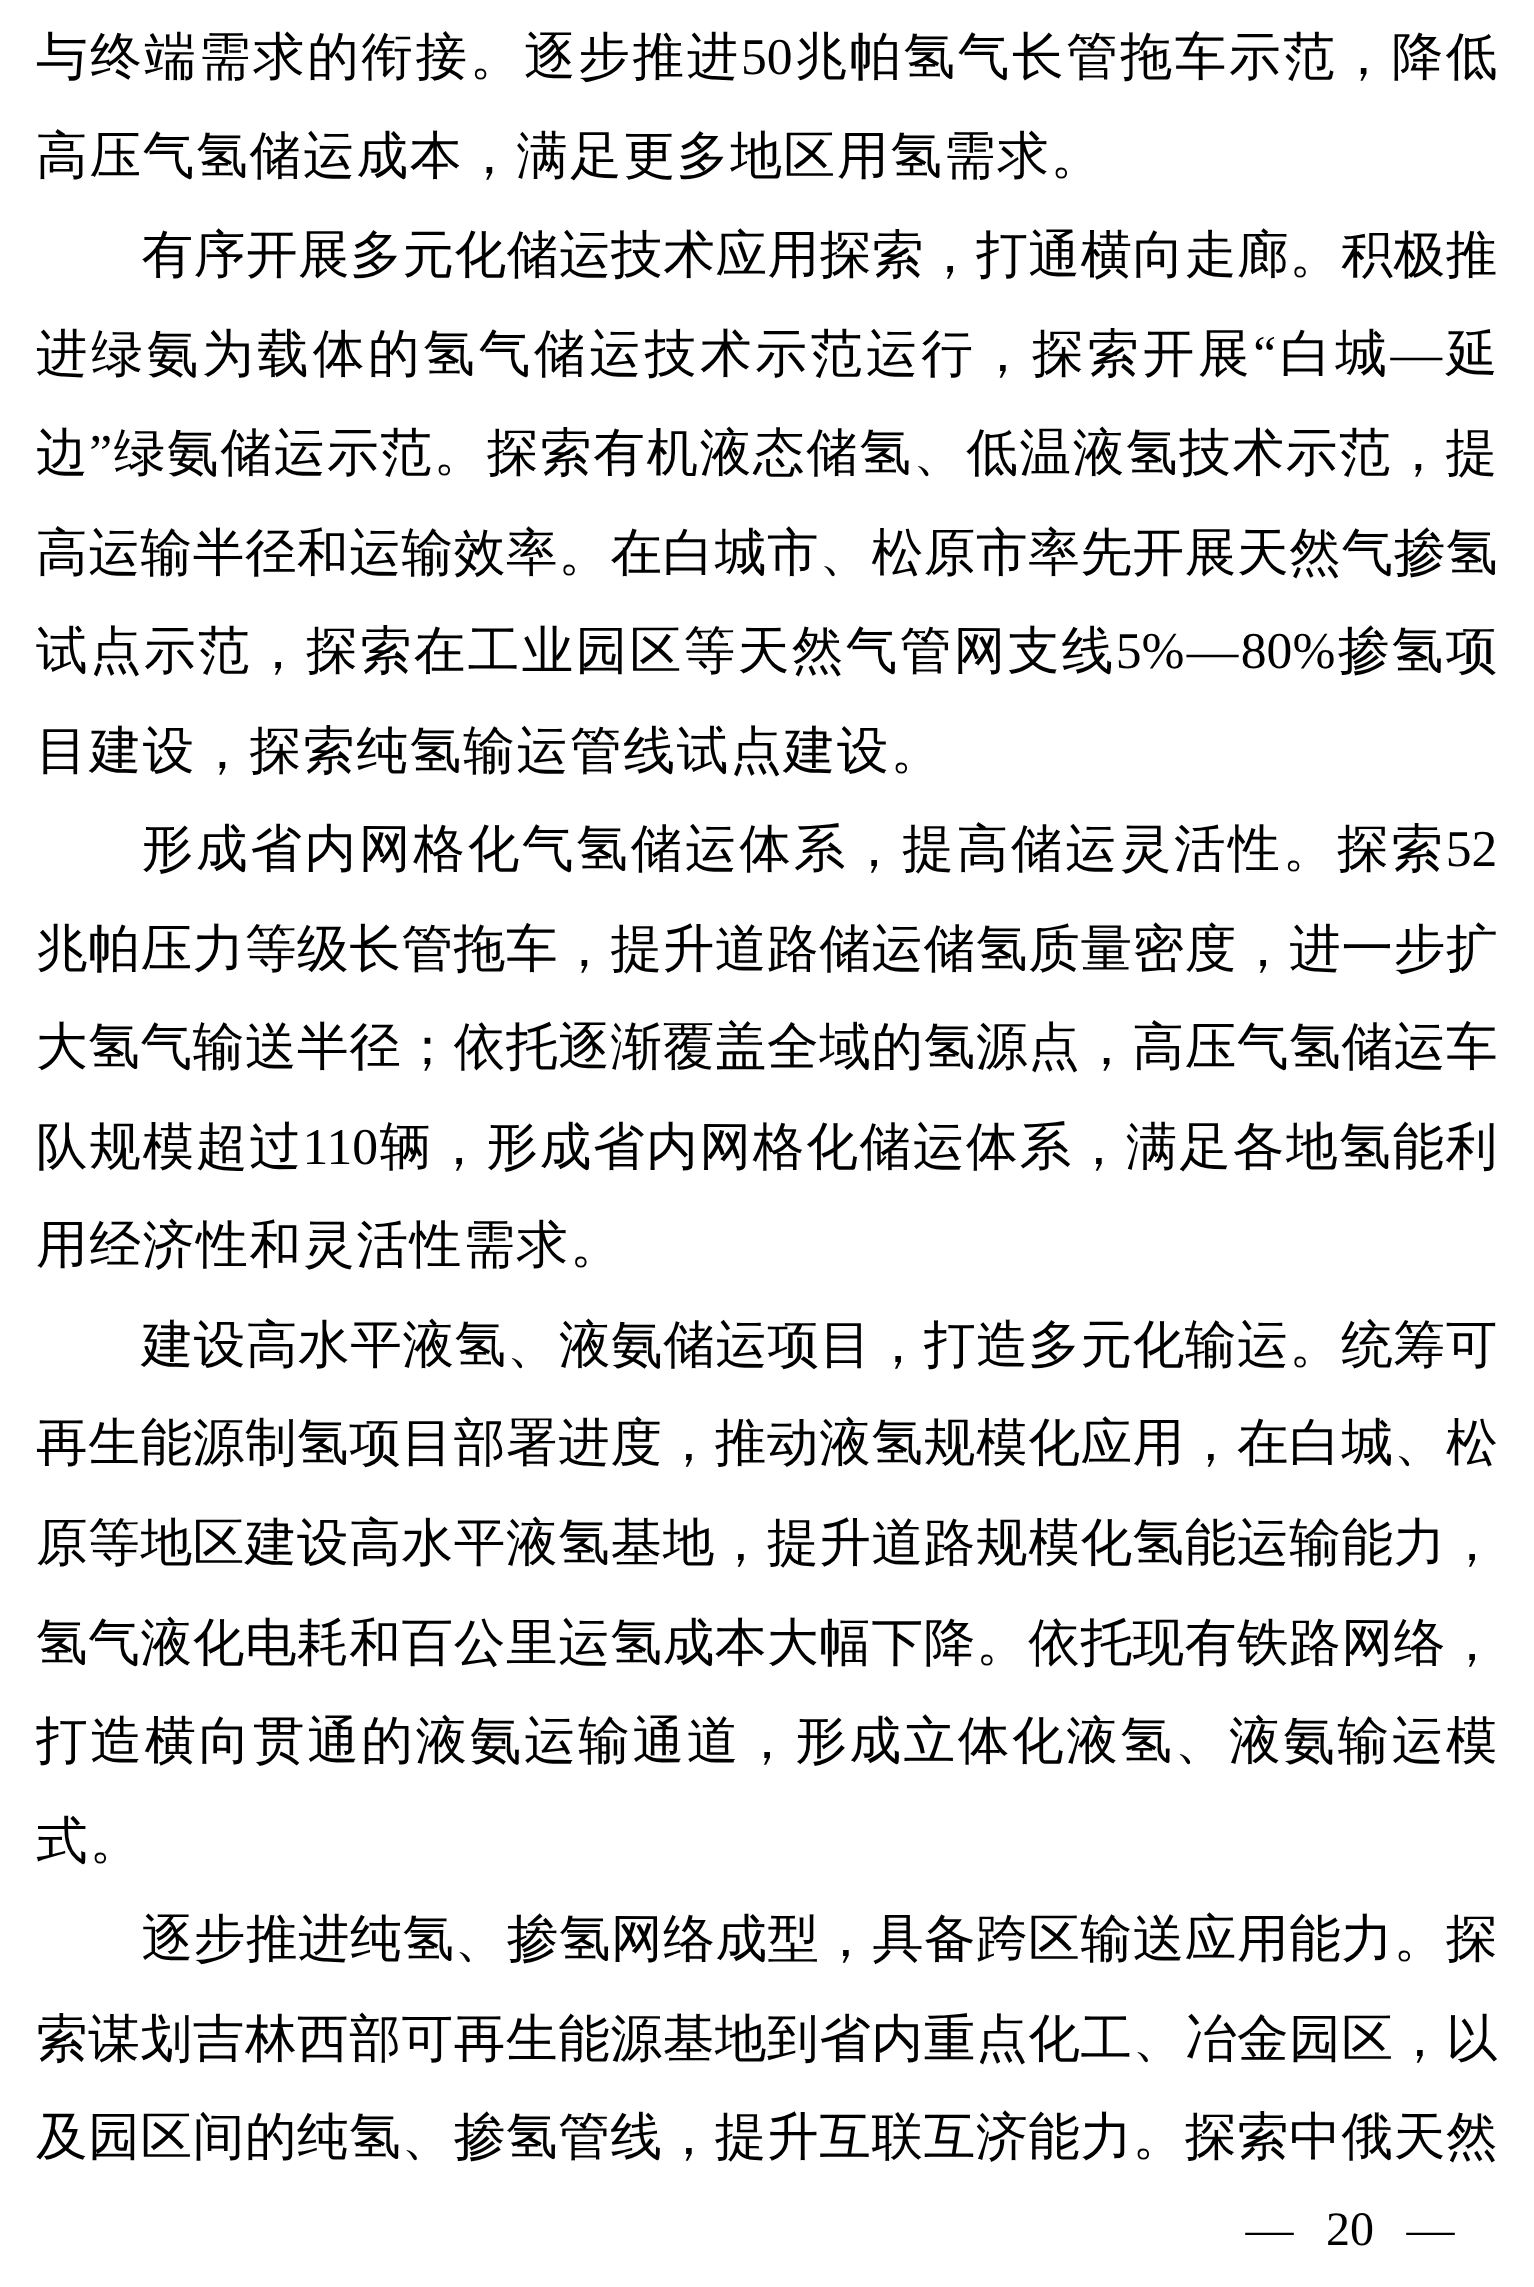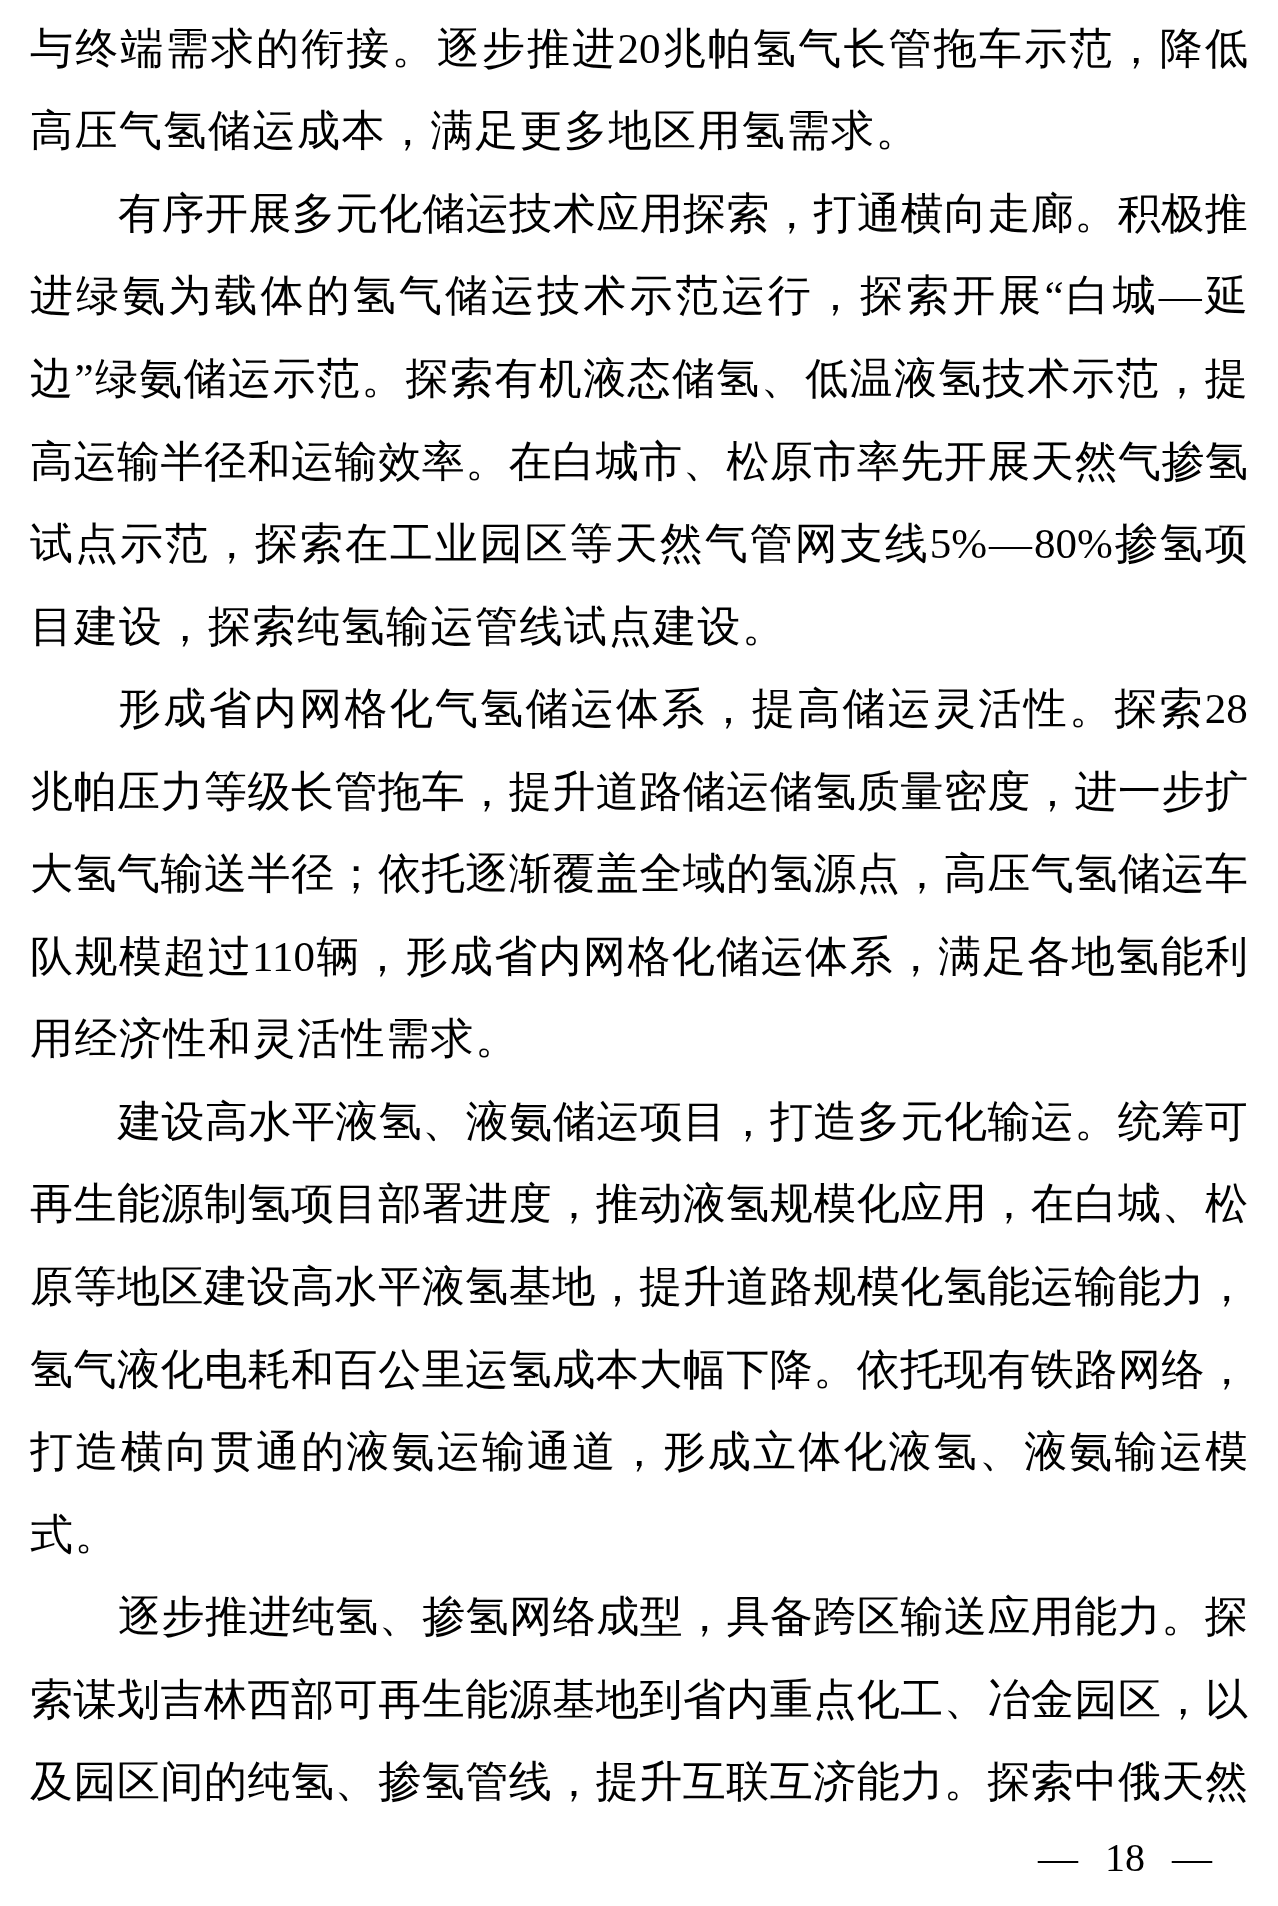--- a/index.html
+++ b/index.html
@@ -68,21 +68,21 @@
         <span>需</span>
         <span>求</span>
         <span>的</span>
         <span>衔</span>
         <span>接</span>
         <span>。</span>
         <span>逐</span>
         <span>步</span>
         <span>推</span>
         <span>进</span>
-        <span>20</span>
+        <span>50</span>
         <span>兆</span>
         <span>帕</span>
         <span>氢</span>
         <span>气</span>
         <span>长</span>
         <span>管</span>
         <span>拖</span>
         <span>车</span>
         <span>示</span>
         <span>范</span>
@@ -294,21 +294,21 @@
         <span>提</span>
         <span>高</span>
         <span>储</span>
         <span>运</span>
         <span>灵</span>
         <span>活</span>
         <span>性</span>
         <span>。</span>
         <span>探</span>
         <span>索</span>
-        <span>28</span>
+        <span>52</span>
       </div>
       <div class="line justify">
         <span>兆</span>
         <span>帕</span>
         <span>压</span>
         <span>力</span>
         <span>等</span>
         <span>级</span>
         <span>长</span>
         <span>管</span>
@@ -640,16 +640,16 @@
         <span>探</span>
         <span>索</span>
         <span>中</span>
         <span>俄</span>
         <span>天</span>
         <span>然</span>
       </div>
     </div>
   <div class="footer">
     <span>—</span>
-    <span>18</span>
+    <span>20</span>
     <span>—</span>
   </div>
 </div>
 
 </body></html>

